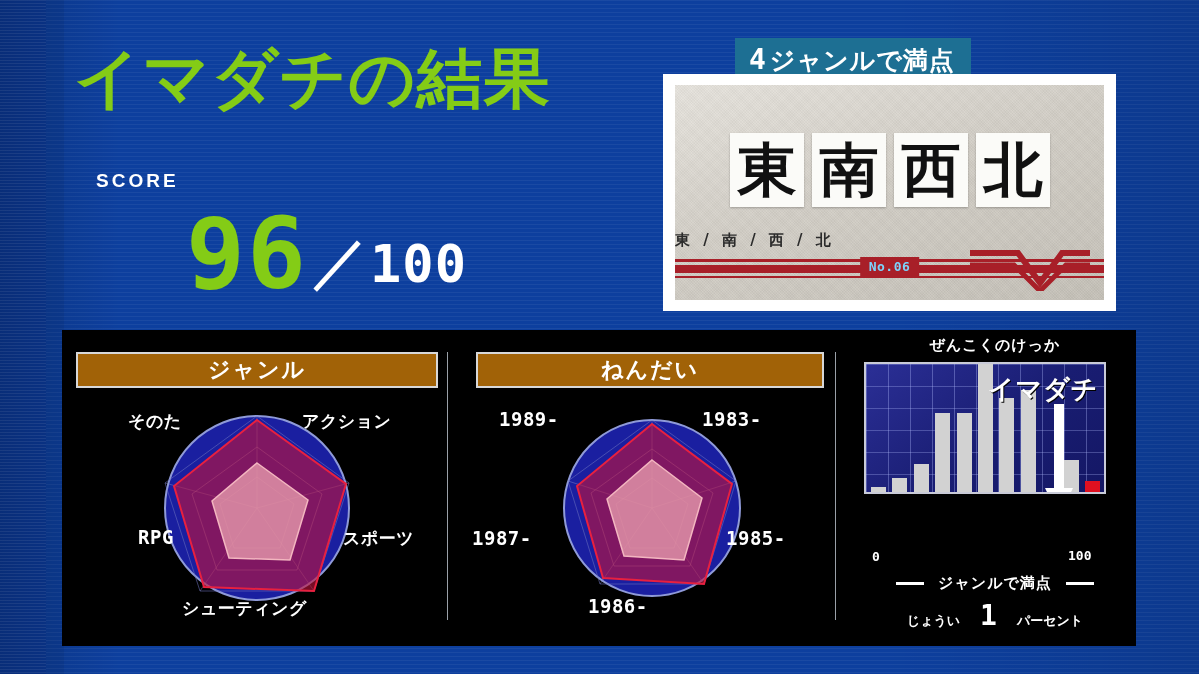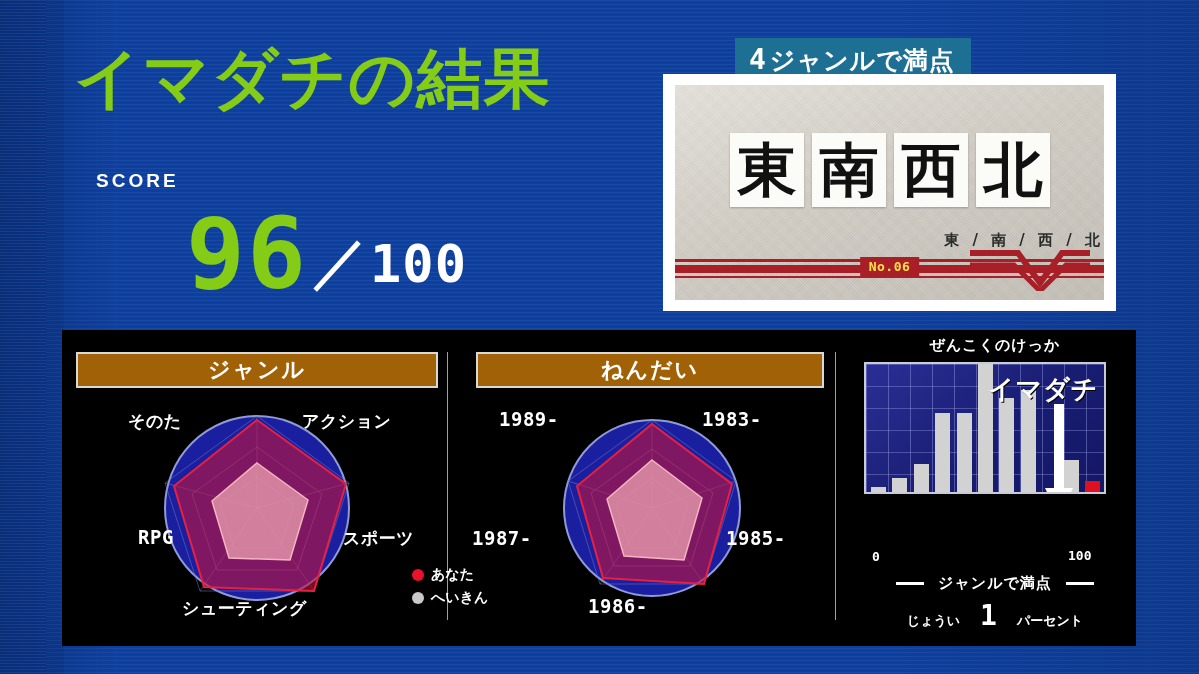--- a/index.html
+++ b/index.html
@@ -69,29 +69,29 @@
     overflow:hidden;}
 
   .tiles{position:absolute;left:0;right:0;top:48px;display:flex;justify-content:center;gap:8px;}
   .tile{width:74px;height:74px;background:#fbfbf8;
     display:flex;align-items:center;justify-content:center;
     box-shadow:0 1px 2px rgba(0,0,0,0.25);}
   .tile span{font-size:58px;line-height:1;color:#111;font-weight:bold;
     font-family:"DejaVu Sans","Liberation Sans",sans-serif;
     transform:scaleX(1.02);}
 
-  .card-sub{position:absolute;left:0;right:0;top:146px;text-align:right;
+  .card-sub{position:absolute;left:0;right:0;top:146px;text-align:left;
     font-size:15px;color:#2b2b2b;letter-spacing:4px;font-weight:bold;}
 
   .redband{position:absolute;left:0;right:0;top:172px;height:22px;}
   .redband .l1{position:absolute;left:0;right:0;top:2px;height:3px;background:#a81f28;}
   .redband .l2{position:absolute;left:0;right:0;top:8px;height:8px;background:#a81f28;}
   .redband .l3{position:absolute;left:0;right:0;top:19px;height:2px;background:#a81f28;}
   .redband .no{position:absolute;left:50%;transform:translateX(-50%);top:0px;
-    background:#a81f28;color:#fde047;font-size:13px;font-weight:bold;
+    background:#a81f28;color:#7dd3fc;font-size:13px;font-weight:bold;
     padding:2px 9px 3px;letter-spacing:0.5px;
     font-family:"DejaVu Sans Mono","Liberation Mono",monospace;z-index:3;}
   .zig{position:absolute;right:14px;top:-12px;width:120px;height:46px;z-index:2;}
 
   .card-year{position:absolute;left:0;right:0;top:196px;text-align:center;
     font-size:12px;color:#2b2b2b;letter-spacing:1px;font-weight:bold;}
 
   
   .panel{position:absolute;left:62px;top:330px;width:1074px;height:316px;background:#000000;}
 
@@ -244,30 +244,20 @@
     </svg>
 
     <div class="rlabel mono" style="left:437px;top:78px;">1989-</div>
     <div class="rlabel mono" style="left:640px;top:78px;">1983-</div>
     <div class="rlabel mono" style="left:664px;top:197px;">1985-</div>
     <div class="rlabel mono" style="left:526px;top:265px;">1986-</div>
     <div class="rlabel mono" style="left:410px;top:197px;">1987-</div>
 
   </div>
 
-  <div class="legend">
-    <div class="row">
-      <span class="dot you"></span>
-      <span>あなた</span>
-    </div>
-    <div class="row">
-      <span class="dot avg"></span>
-      <span>へいきん</span>
-    </div>
-  </div>
 
   <div class="hist-title">ぜんこくのけっか</div>
 
   <div class="hist-box">
     <div class="hgrid"></div>
     <div class="bars">
       <div class="bar" style="height:5px;"></div>
       <div class="bar" style="height:14px;"></div>
       <div class="bar" style="height:28px;"></div>
       <div class="bar" style="height:79px;"></div>

